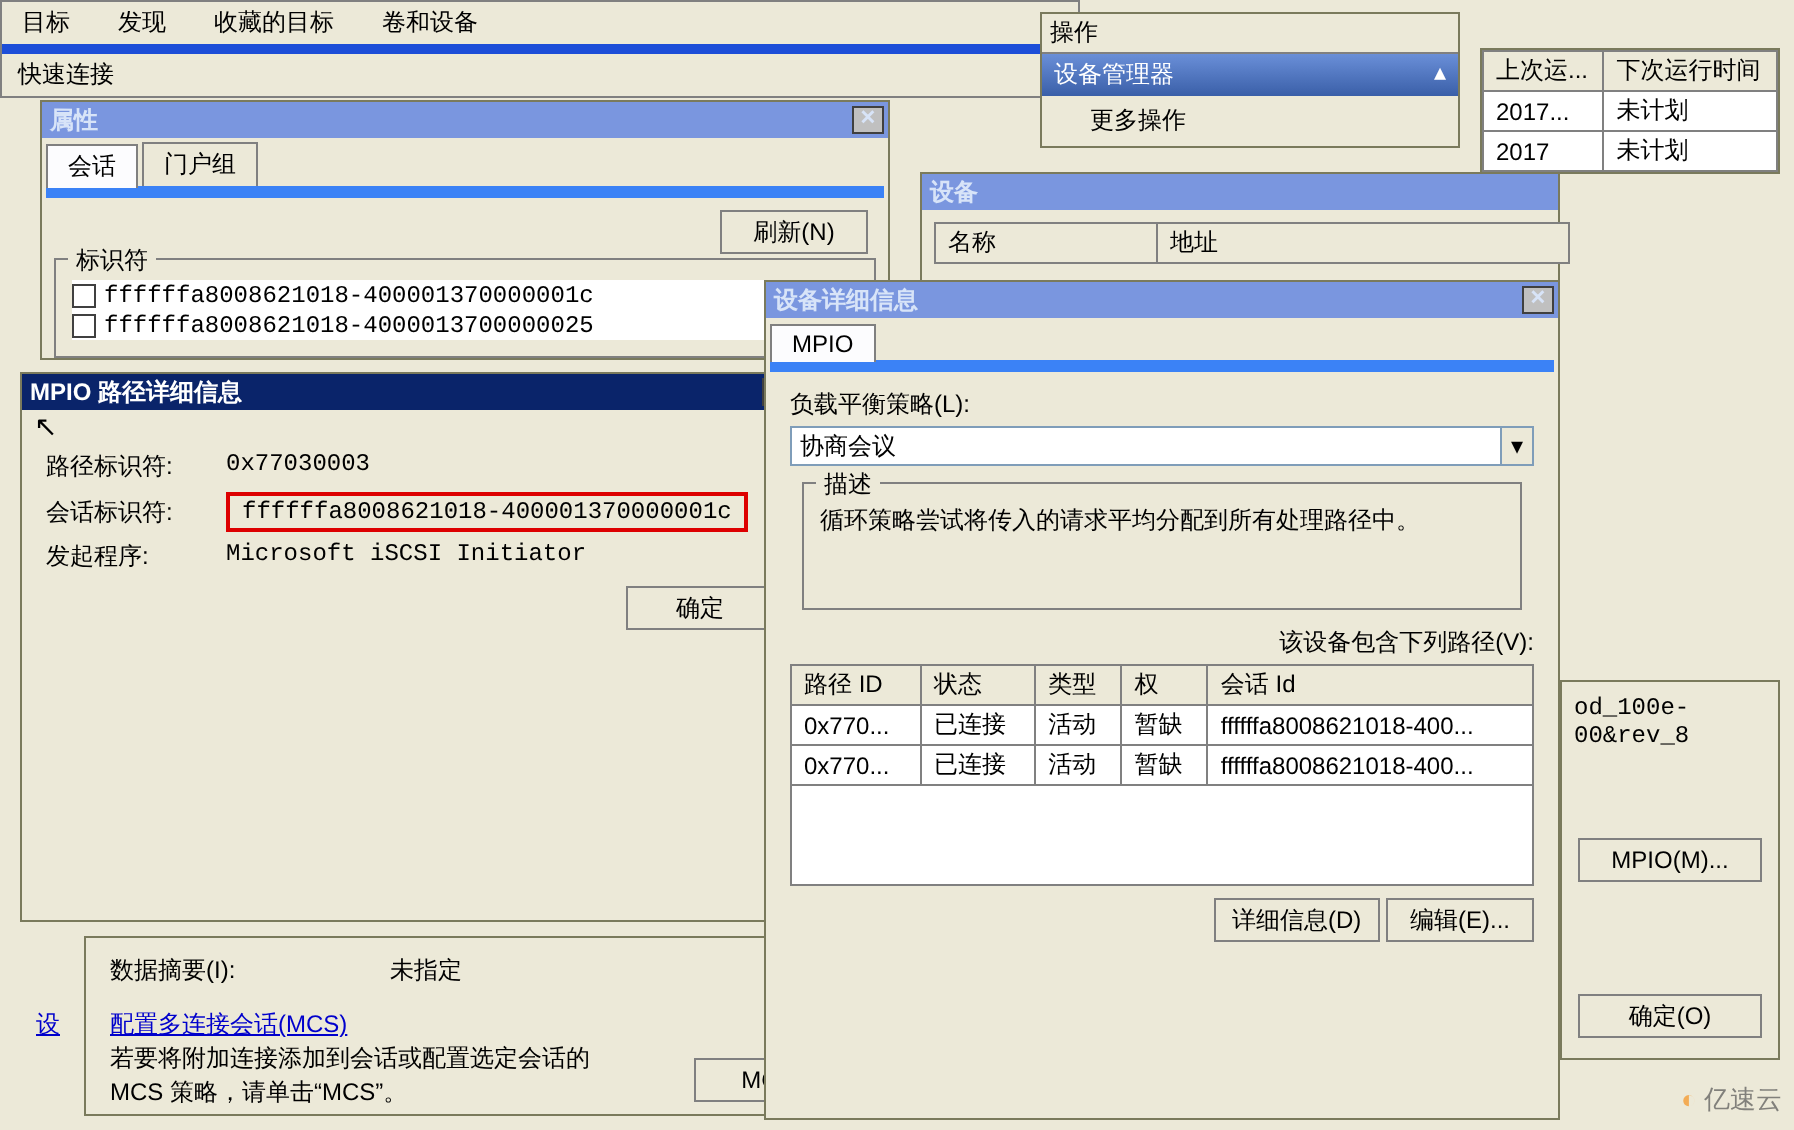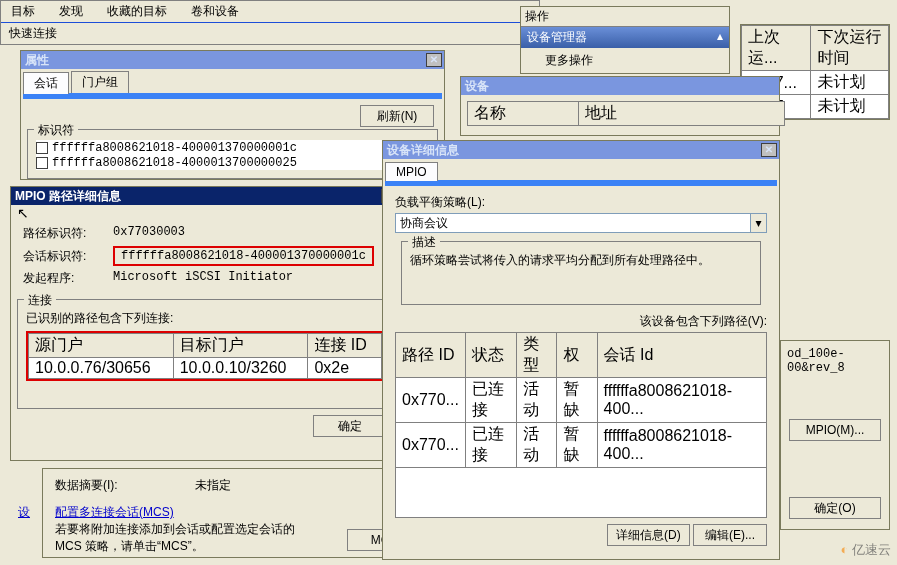--- a/index.html
+++ b/index.html
@@ -53,21 +53,21 @@
   margin: 6px; padding: 10px 8px 8px 8px; position: relative;
 }
 .groupbox > .legend {
   position: absolute; top: -8px; left: 6px;
   background: #ece9d8; padding: 0 4px;
 }
 .row { display: flex; padding: 2px 0; }
 .lbl { width: 90px; }
 .val { font-family: "Courier New", monospace; }
 .redbox { border: 2px solid #d00; }
-table.grid { width: 100%; border-collapse: collapse; background: #fff; font-size: 16px;}
+table.grid { width: 100%; border-collapse: collapse; background: #fff; font-size: 12px;}
 table.grid th, table.grid td { border: 1px solid #808080; padding: 1px 6px; text-align: left; }
 table.grid th { background: #ece9d8; font-weight: normal;}
 .btn {
   min-width: 74px; height: 22px;
   border: 1px solid #808080;
   background: #ece9d8;
   padding: 0 8px;
   cursor: pointer;
   font-size: 12px;
 }
@@ -78,21 +78,21 @@
 .dropdown .dd-arrow {
   width: 16px; height: 18px; border-left: 1px solid #7f9db9;
   text-align: center; line-height: 18px; background: #ece9d8; cursor: pointer;
 }
 .checkbox { width: 12px; height: 12px; border: 1px solid #404040; background: #fff; display: inline-block; margin-right: 4px; vertical-align: middle;}
 .link { color: #0000cc; text-decoration: underline; cursor: pointer; }
 .actions-hdr {
   background: linear-gradient(#6a8fd8,#3a5fa8);
   color: #fff; padding: 2px 6px; display:flex; justify-content: space-between;
 }
-.menu-tabs { display:flex; gap: 24px; padding: 2px 10px; border-bottom:1px solid #1d4ed8; background:#ece9d8;}
+.menu-tabs { display:flex; gap: 24px; padding: 2px 10px; border-bottom:5px solid #1d4ed8; background:#ece9d8;}
 .watermark { position:absolute; right:6px; bottom:6px; opacity:.7; font-size:13px; color:#555;}
 </style>
 </head>
 <body>
 
 <div style="position:absolute; left:0; top:0; width:540px; border:1px solid #808080;">
   <div class="menu-tabs">
     <span>目标</span>
     <span>发现</span>
     <span>收藏的目标</span>
@@ -163,40 +163,20 @@
       </div>
     <div class="row" style="align-items:center;">
         <span class="lbl">会话标识符:</span>
         <span class="val redbox" style="padding:1px 6px;">ffffffa8008621018-400001370000001c</span>
       </div>
     <div class="row">
         <span class="lbl">发起程序:</span>
         <span class="val">Microsoft iSCSI Initiator</span>
       </div>
   </div>
-  <div class="groupbox" style="height:110px;">
-    <span class="legend">连接</span>
-    <div>已识别的路径包含下列连接:</div>
-    <div class="redbox" style="margin-top:4px;">
-      <table class="grid">
-        <tbody>
-            <tr>
-          <th>源门户</th>
-          <th>目标门户</th>
-          <th>连接 ID</th>
-        </tr>
-        <tr>
-          <td>10.0.0.76/30656</td>
-          <td>10.0.0.10/3260</td>
-          <td>0x2e</td>
-        </tr>
-      </tbody>
-        </table>
-    </div>
-  </div>
   <div style="text-align:right; padding:0 12px;">
     <button class="btn">确定</button>
   </div>
 </div>
 
 <div class="window" style="left:42px; top:468px; width:388px; height:90px; z-index:-1;">
   <div style="padding:6px 12px;">
     <div class="row">
         <span style="width:140px;">数据摘要(I):</span>
         <span>未指定</span>
@@ -204,21 +184,21 @@
     <div style="margin-top:8px;">
       <span class="link">配置多连接会话(MCS)</span>
       <div style="white-space:pre-line;">若要将附加连接添加到会话或配置选定会话的
 MCS 策略，请单击“MCS”。</div>
     </div>
   </div>
   <button class="btn" style="position:absolute;right:8px;bottom:6px;">MCS</button>
 </div>
 <span class="link" style="position:absolute;left:18px;top:504px;">设</span>
 
-<div class="window" style="left:460px; top:76px; width:320px; height:60px;">
+<div class="window" style="left:460px; top:86px; width:320px; height:60px;">
   <div class="titlebar inactive">
     <span>设备</span>
   </div>
   <table class="grid" style="margin:6px;">
     <tbody>
         <tr>
           <th>名称</th>
           <th style="width:65%;">地址</th>
         </tr>
   </tbody>

